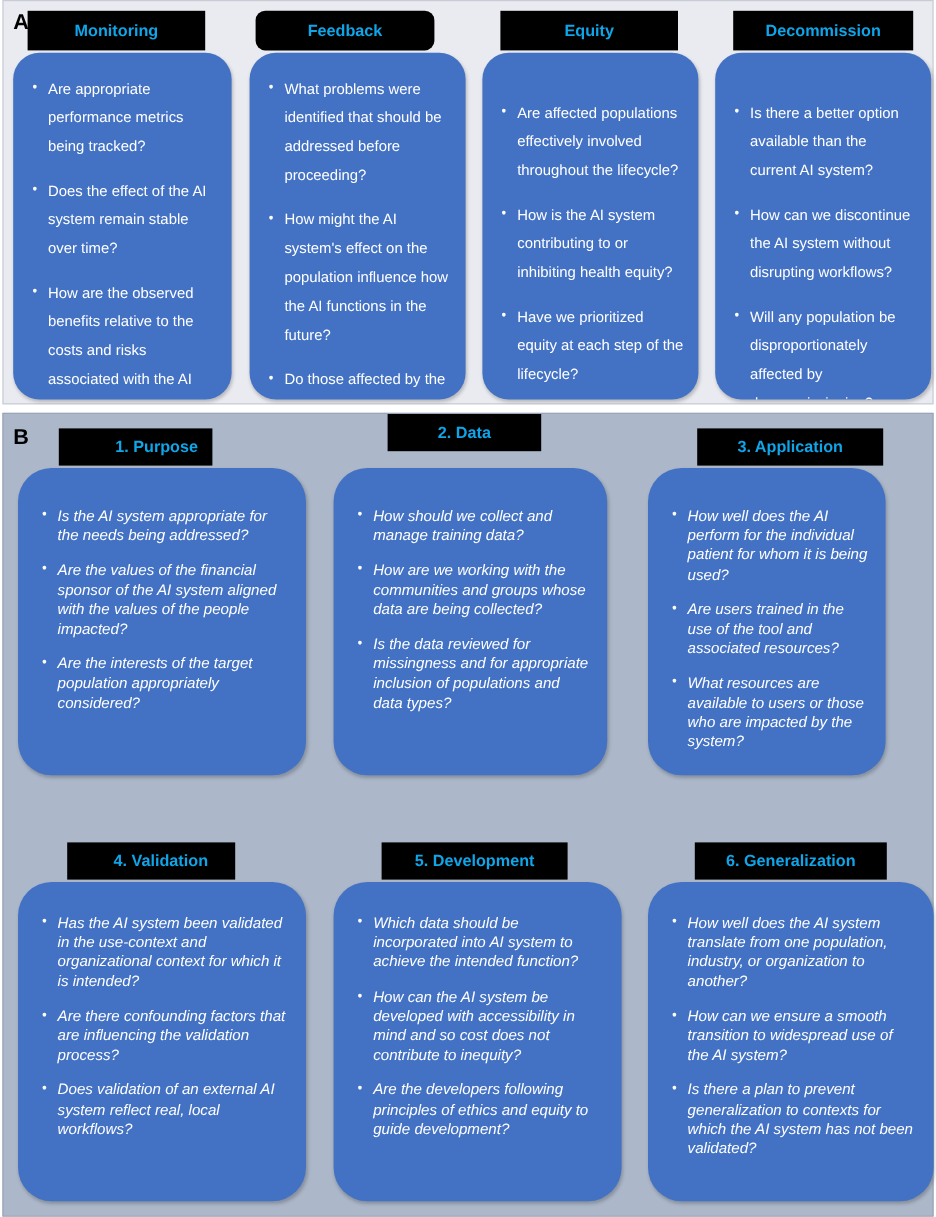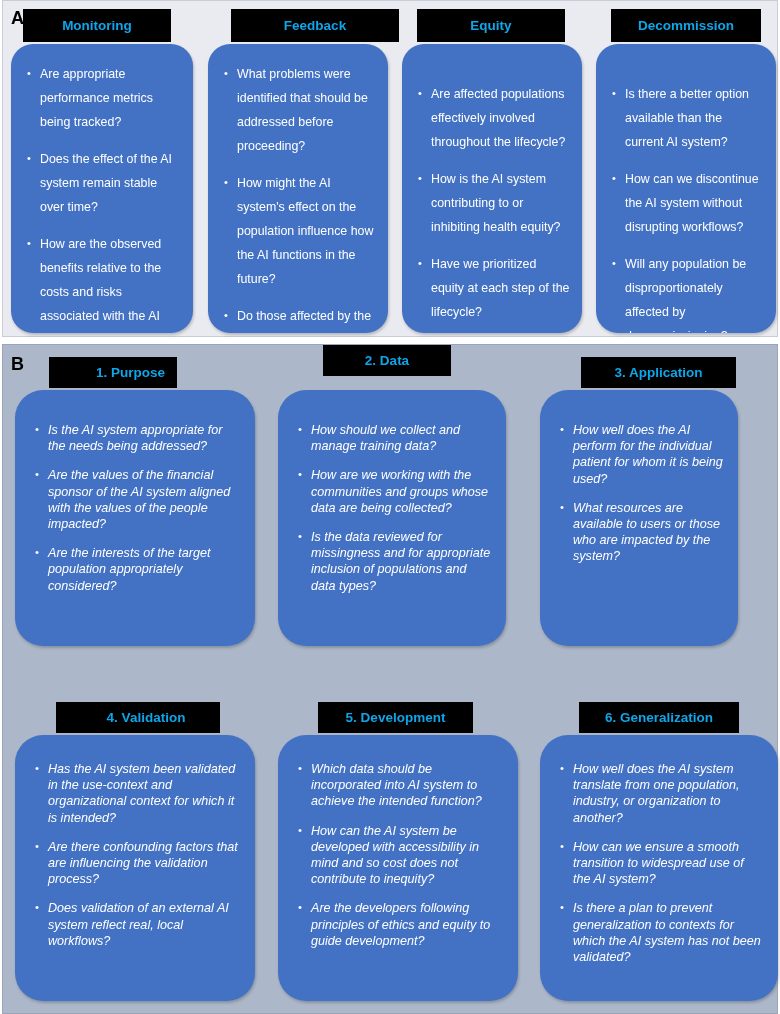--- a/index.html
+++ b/index.html
@@ -163,21 +163,21 @@
           <ul class="bullets">
             <li>Are appropriate performance metrics being tracked?</li>
             <li>Does the effect of the AI system remain stable over time?</li>
             <li>How are the observed benefits relative to the costs and risks associated with the AI system?</li>
           </ul>
         </div>
       </div>
     </div>
 
     <div class="card pa">
-      <div class="card-title" style="left:228px; top:8px; width:168px;">Feedback</div>
+      <div class="card-title" style="left:210px; top:8px; width:149px;border-radius:8px;">Feedback</div>
       <div class="card-body" style="left:205px; width:180px;">
         <div class="bullets-wrap">
           <ul class="bullets">
             <li>What problems were identified that should be addressed before proceeding?</li>
             <li>How might the AI system's effect on the population influence how the AI functions in the future?</li>
             <li>Do those affected by the AI system have sufficient opportunity to provide feedback?</li>
           </ul>
         </div>
       </div>
     </div>
@@ -237,28 +237,29 @@
         </div>
       </div>
     </div>
 
     <div class="card pb">
       <div class="card-title" style="left:578px; top:12px; width:155px;">3. Application</div>
       <div class="card-body" style="left:537px; top:45px; width:198px;padding-left:15px;">
         <div class="bullets-wrap">
           <ul class="bullets">
             <li>How well does the AI perform for the individual patient for whom it is being used?</li>
+            <li>Are users trained in the use of the tool and associated resources?</li>
             <li>What resources are available to users or those who are impacted by the system?</li>
           </ul>
         </div>
       </div>
     </div>
 
     <div class="card pb">
-      <div class="card-title" style="left:53px; top:357px; width:164px;padding-left:16px;">4. Validation</div>
+      <div class="card-title" style="left:53px; top:357px; width:140px;padding-left:16px;">4. Validation</div>
       <div class="card-body" style="left:12px; top:390px; width:240px; height:266px;">
         <div class="bullets-wrap" style="top:26px;">
           <ul class="bullets">
             <li>Has the AI system been validated in the use-context and organizational context for which it is intended?</li>
             <li>Are there confounding factors that are influencing the validation process?</li>
             <li>Does validation of an external AI system reflect real, local workflows?</li>
           </ul>
         </div>
       </div>
     </div>

